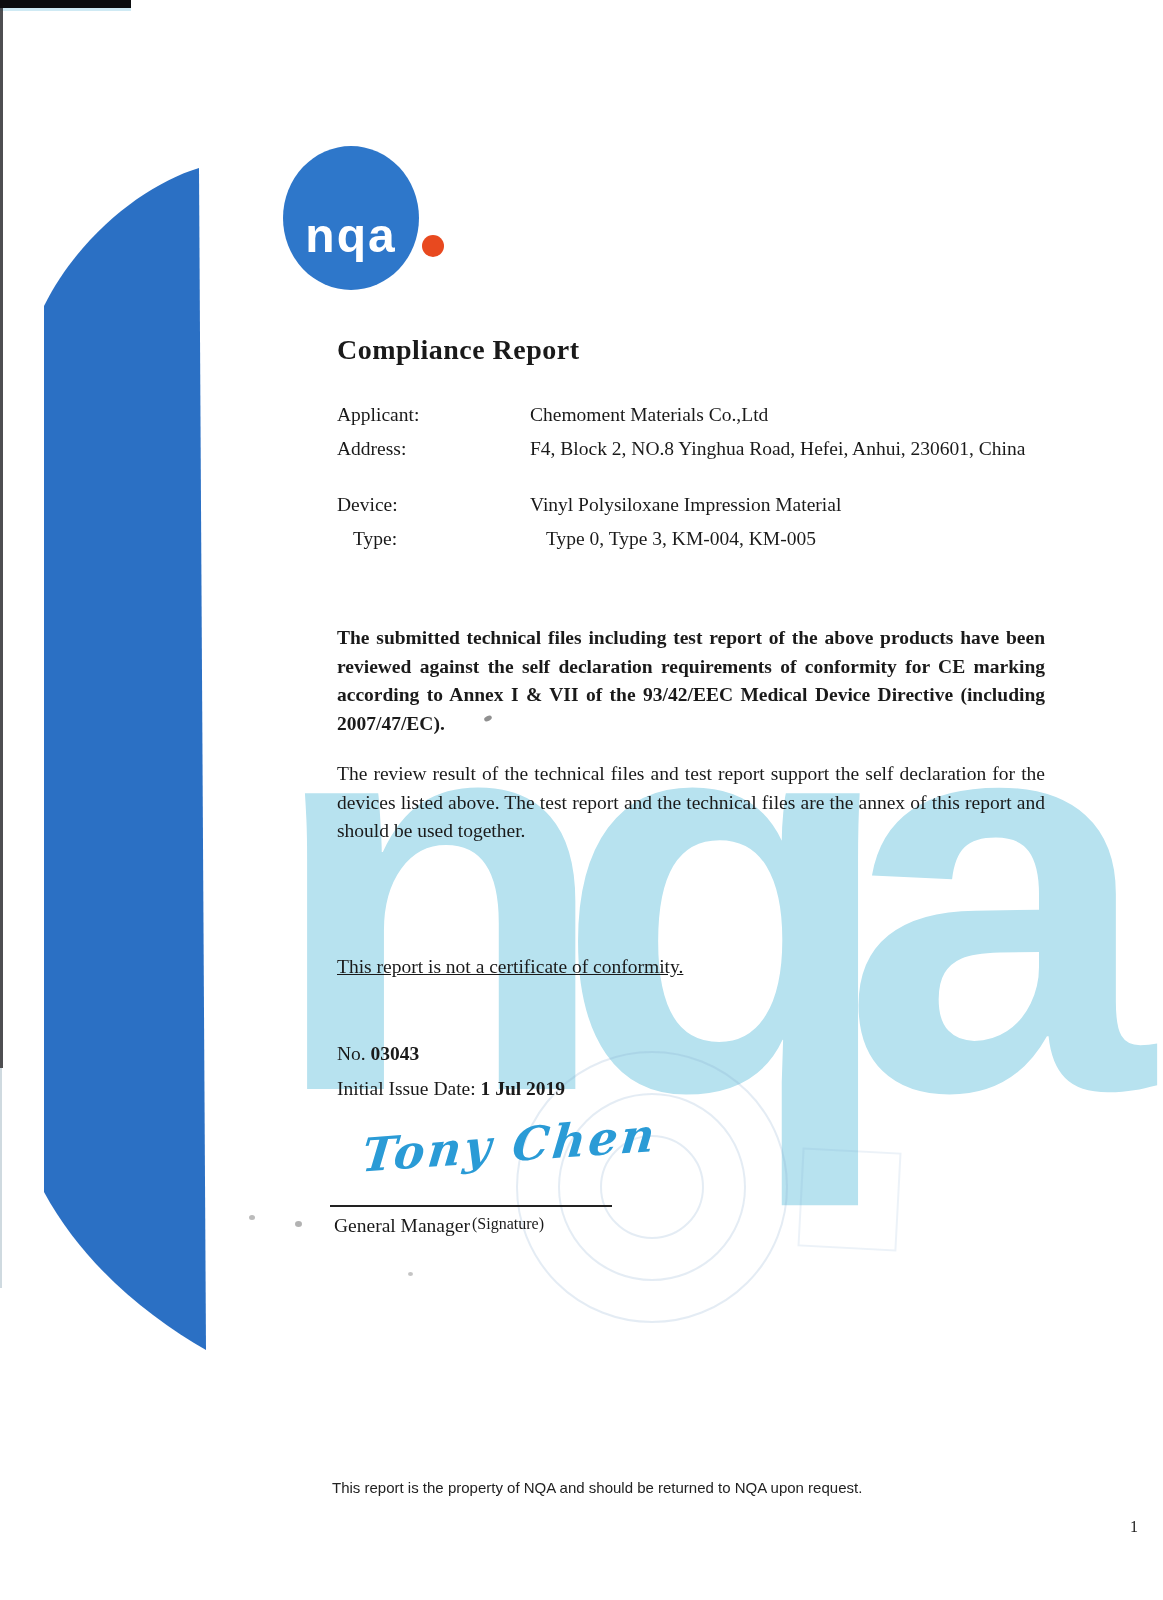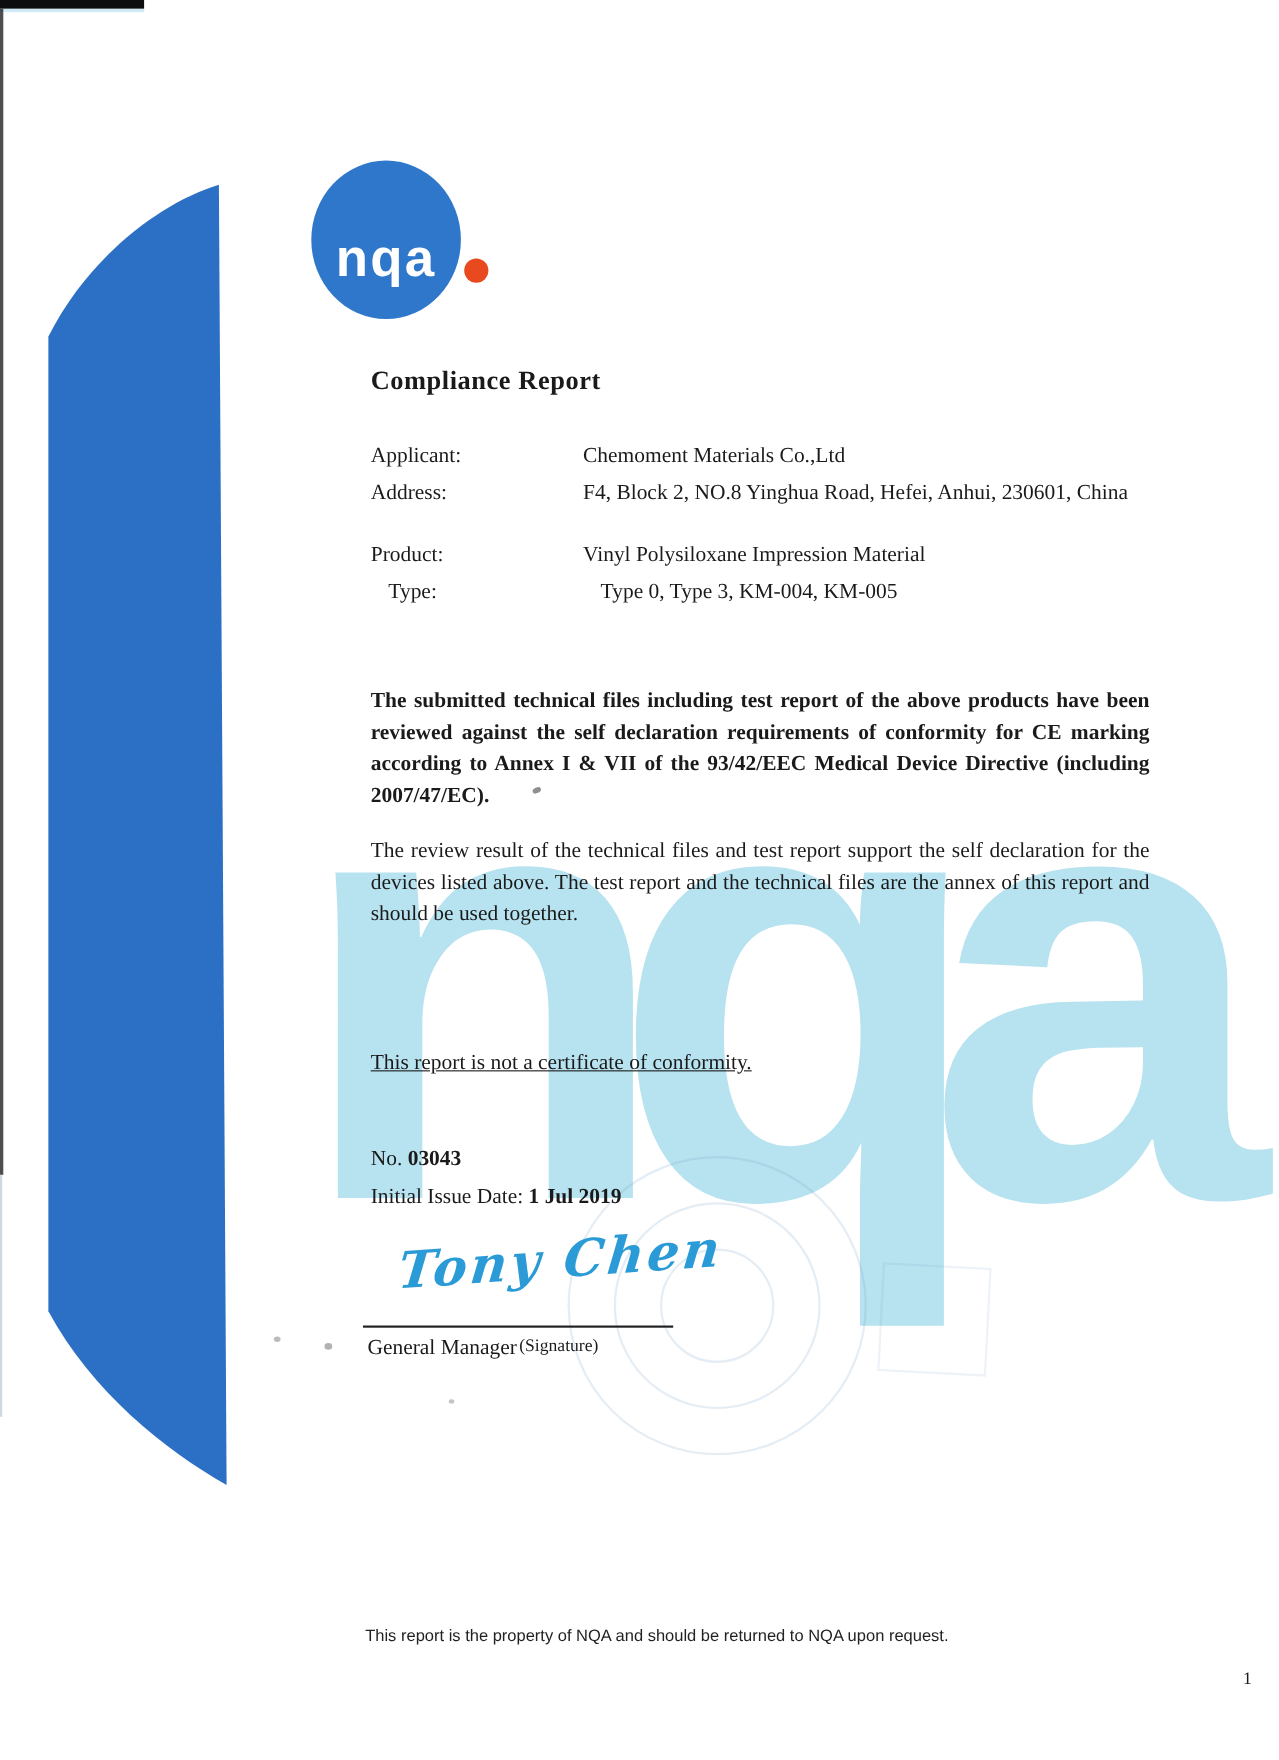--- a/index.html
+++ b/index.html
@@ -41,21 +41,21 @@
     color:#b7e2ef; white-space:nowrap; user-select:none;
   }
   
   .stamp-ring { position:absolute; border:2px solid rgba(130,170,205,.22); border-radius:50%; z-index:2; }
   .stamp-rect { position:absolute; border:2px solid rgba(130,170,205,.15); z-index:2; transform:rotate(3deg); }
 
   .content { position:absolute; left:0; top:0; width:100%; height:100%; z-index:3; }
 
   .doc-title {
     position:absolute; left:337px; top:334px;
-    font-size:24px; font-weight:bold; letter-spacing:.5px;
+    font-size:28px; font-weight:bold; letter-spacing:.5px;
   }
   .field-row { position:absolute; left:337px; width:720px; font-size:19.5px; }
   .field-label { display:inline-block; width:193px; }
   .field-value { display:inline-block; }
 
   .para {
     position:absolute; left:337px; width:708px;
     font-size:19.5px; line-height:28.5px; text-align:justify;
   }
   .para.bold { font-weight:bold; }
@@ -111,21 +111,21 @@
 
     <div class="doc-title">Compliance Report</div>
 
     <div class="field-row" style="top:404px;">
       <span class="field-label">Applicant:</span><span class="field-value">Chemoment Materials Co.,Ltd</span>
     </div>
     <div class="field-row" style="top:438px;">
       <span class="field-label">Address:</span><span class="field-value">F4, Block 2, NO.8 Yinghua Road, Hefei, Anhui, 230601, China</span>
     </div>
     <div class="field-row" style="top:494px;">
-      <span class="field-label">Product:</span><span class="field-value">Vinyl Polysiloxane Impression Material</span>
+      <span class="field-label">Device:</span><span class="field-value">Vinyl Polysiloxane Impression Material</span>
     </div>
     <div class="field-row" style="top:528px;margin-left:16px;">
       <span class="field-label">Type:</span><span class="field-value">Type 0, Type 3, KM-004, KM-005</span>
     </div>
 
     <div class="para bold" style="top:624px;">The submitted technical files including test report of the above products have been reviewed against the self declaration requirements of conformity for CE marking according to Annex I &amp; VII of the 93/42/EEC Medical Device Directive (including 2007/47/EC).</div>
     <div class="para" style="top:760px;">The review result of the technical files and test report support the self declaration for the devices listed above. The test report and the technical files are the annex of this report and should be used together.</div>
     <div class="para nojust" style="top:953px;">This report is not a certificate of conformity.</div>
 
     <div class="meta-line" style="top:1043px;">

